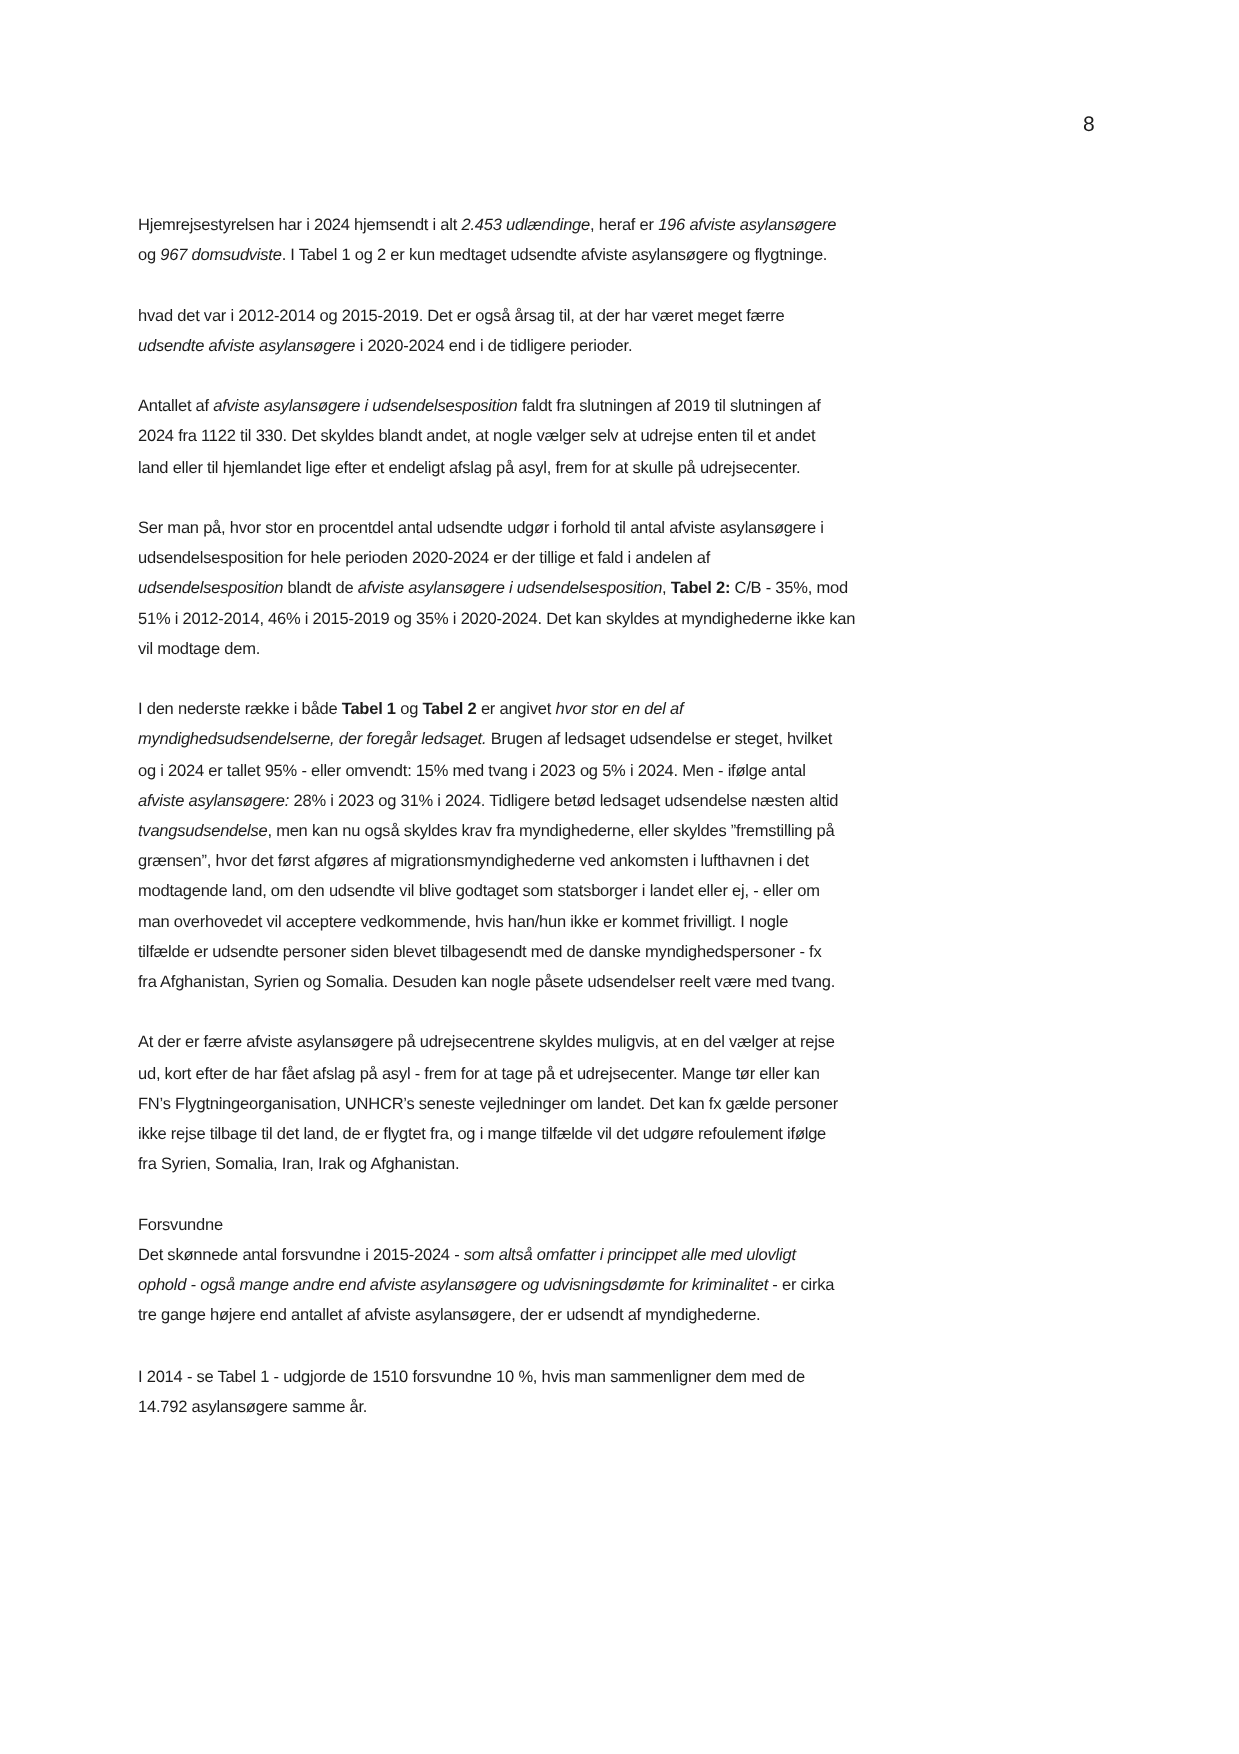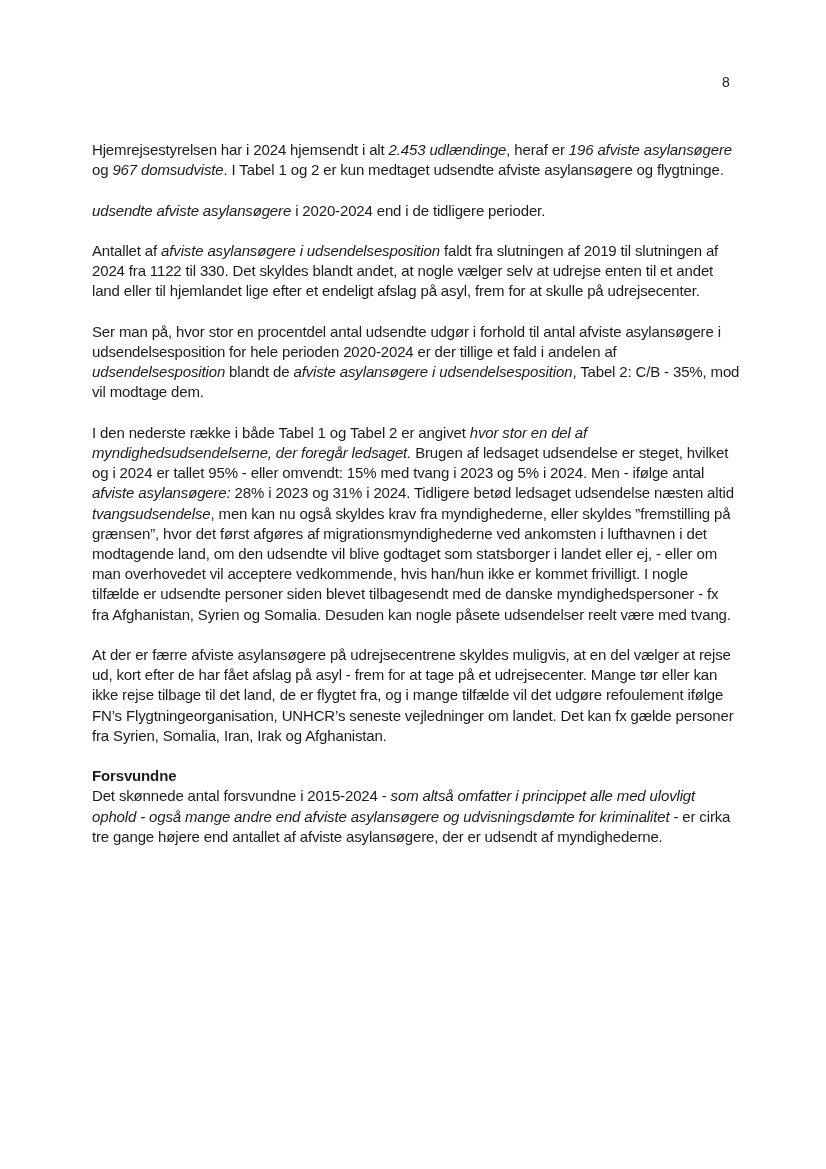--- a/index.html
+++ b/index.html
@@ -6,70 +6,76 @@
   body {
     width: 826px; height: 1169px; background: #ffffff; position: relative; overflow: hidden;
     font-family: "Liberation Sans", "DejaVu Sans", sans-serif;
     color: #1c1c1c;
   }
   .page-number {
     position: absolute; left: 722px; top: 74px; font-size: 14px;
   }
   .content {
     position: absolute; left: 92px; top: 140px; width: 660px;
-    font-size: 15px; line-height: 20.2px; letter-spacing: -0.15px;
+    font-size: 11px; line-height: 20.2px; letter-spacing: -0.15px;
   }
   .para { margin: 0 0 20.2px 0; }
   .line { display: block; white-space: nowrap; }
   i { font-style: italic; }
-  b { font-weight: normal; }
-  .heading { font-weight: bold; display: block; }
+  b { font-weight: bold; }
+  .heading { font-weight: normal; display: block; }
 </style>
 </head>
 <body>
 
 <div class="page-number">8</div>
 
 <div class="content" id="content">
     <div class="para">
       <span class="line"><span>Hjemrejsestyrelsen har i 2024 hjemsendt i alt </span><i>2.453 udlændinge</i><span>, heraf er </span><i>196 afviste asylansøgere</i></span>
       <span class="line"><span>og </span><i>967 domsudviste</i><span>. I Tabel 1 og 2 er kun medtaget udsendte afviste asylansøgere og flygtninge.</span></span>
     </div>
     <div class="para">
+      <span class="line"><span>hvad det var i 2012-2014 og 2015-2019. Det er også årsag til, at der har været meget færre</span></span>
       <span class="line"><i>udsendte afviste asylansøgere</i><span> i 2020-2024 end i de tidligere perioder.</span></span>
     </div>
     <div class="para">
       <span class="line"><span>Antallet af </span><i>afviste asylansøgere i udsendelsesposition</i><span> faldt fra slutningen af 2019 til slutningen af</span></span>
       <span class="line"><span>2024 fra 1122 til 330. Det skyldes blandt andet, at nogle vælger selv at udrejse enten til et andet</span></span>
       <span class="line"><span>land eller til hjemlandet lige efter et endeligt afslag på asyl, frem for at skulle på udrejsecenter.</span></span>
     </div>
     <div class="para">
       <span class="line"><span>Ser man på, hvor stor en procentdel antal udsendte udgør i forhold til antal afviste asylansøgere i</span></span>
       <span class="line"><span>udsendelsesposition for hele perioden 2020-2024 er der tillige et fald i andelen af</span></span>
       <span class="line"><i>udsendelsesposition</i><span> blandt de </span><i>afviste asylansøgere i udsendelsesposition</i><span>, </span><b>Tabel 2:</b><span> C/B - 35%, mod</span></span>
+      <span class="line"><span>51% i 2012-2014, 46% i 2015-2019 og 35% i 2020-2024. Det kan skyldes at myndighederne ikke kan</span></span>
       <span class="line"><span>vil modtage dem.</span></span>
     </div>
     <div class="para">
       <span class="line"><span>I den nederste række i både </span><b>Tabel 1</b><span> og </span><b>Tabel 2</b><span> er angivet </span><i>hvor stor en del af</i></span>
       <span class="line"><i>myndighedsudsendelserne, der foregår ledsaget.</i><span>  Brugen af ledsaget udsendelse er steget, hvilket</span></span>
       <span class="line"><span>og i 2024 er tallet 95% - eller omvendt: 15% med tvang i 2023 og 5% i 2024. Men - ifølge antal</span></span>
       <span class="line"><i>afviste asylansøgere:</i><span> 28% i 2023 og 31% i 2024. Tidligere betød ledsaget udsendelse næsten altid</span></span>
       <span class="line"><i>tvangsudsendelse</i><span>, men kan nu også skyldes krav fra myndighederne, eller skyldes ”fremstilling på</span></span>
       <span class="line"><span>grænsen”, hvor det først afgøres af migrationsmyndighederne ved ankomsten i lufthavnen i det</span></span>
       <span class="line"><span>modtagende land, om den udsendte vil blive godtaget som statsborger i landet eller ej, - eller om</span></span>
       <span class="line"><span>man overhovedet vil acceptere vedkommende, hvis han/hun ikke er kommet frivilligt. I nogle</span></span>
       <span class="line"><span>tilfælde er udsendte personer siden blevet tilbagesendt med de danske myndighedspersoner - fx</span></span>
       <span class="line"><span>fra Afghanistan, Syrien og Somalia. Desuden kan nogle påsete udsendelser reelt være med tvang.</span></span>
     </div>
     <div class="para">
       <span class="line"><span>At der er færre afviste asylansøgere på udrejsecentrene skyldes muligvis, at en del vælger at rejse</span></span>
       <span class="line"><span>ud, kort efter de har fået afslag på asyl - frem for at tage på et udrejsecenter. Mange tør eller kan</span></span>
+      <span class="line"><span>FN’s Flygtningeorganisation, UNHCR’s seneste vejledninger om landet. Det kan fx gælde personer</span></span>
       <span class="line"><span>ikke rejse tilbage til det land, de er flygtet fra, og i mange tilfælde vil det udgøre refoulement ifølge</span></span>
-      <span class="line"><span>FN’s Flygtningeorganisation, UNHCR’s seneste vejledninger om landet. Det kan fx gælde personer</span></span>
       <span class="line"><span>fra Syrien, Somalia, Iran, Irak og Afghanistan.</span></span>
     </div>
     <div class="para">
       <span class="heading">Forsvundne</span>
       <span class="line"><span>Det skønnede antal forsvundne i 2015-2024 - </span><i>som altså omfatter i princippet alle med ulovligt</i></span>
       <span class="line"><i>ophold - også mange andre end afviste asylansøgere og udvisningsdømte for kriminalitet</i><span> - er cirka</span></span>
       <span class="line"><span>tre gange højere end antallet af afviste asylansøgere, der er udsendt af myndighederne.</span></span>
     </div>
+    <div class="para">
+      <span class="line"><span>I 2014 - se Tabel 1 - udgjorde de 1510 forsvundne 10 %, hvis man sammenligner dem med de</span></span>
+      <span class="line"><span>14.792 asylansøgere samme år.</span></span>
+    </div>
   </div>
 
 </body></html>

